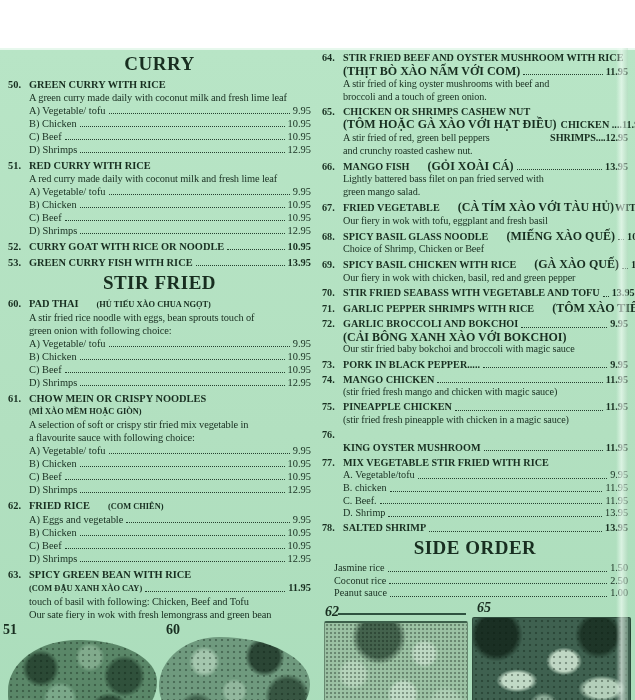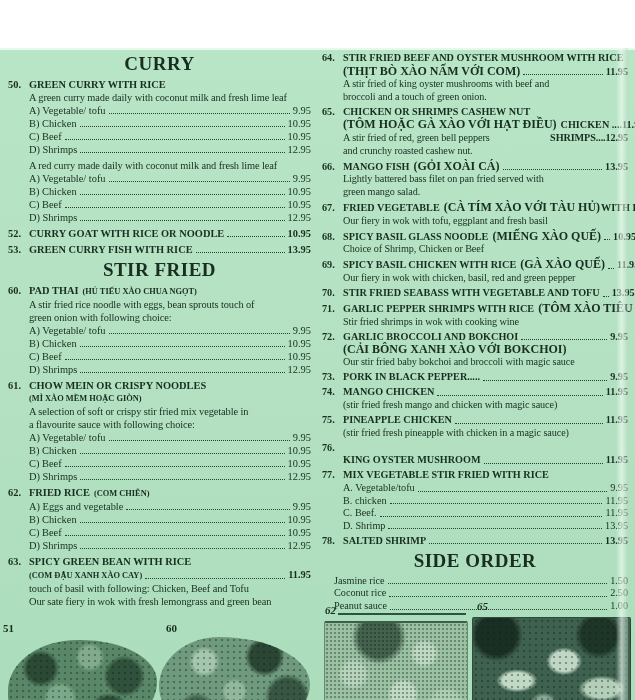--- a/index.html
+++ b/index.html
@@ -10,21 +10,21 @@
   #col-left{left:8px;width:303px;font-size:10.4px;line-height:13px;}
   #col-right{left:322px;width:306px;font-size:10.2px;line-height:12.6px;}
   .section-header{text-align:center;font-weight:700;font-size:19px;line-height:21px;
                   letter-spacing:.5px;margin:1px 0 4px 0;}
   .item{margin-bottom:3px;}
   #col-right .item{margin-bottom:2.5px;}
   .row{display:flex;align-items:baseline;white-space:nowrap;}
   .num{flex:none;width:21px;font-weight:700;}
   .title{font-weight:700;}
   .tail{padding-left:1px;}
-  .vn{font-weight:700;font-size:8.4px;padding-left:4px;}
+  .vn{font-weight:700;font-size:8.4px;padding-left:18px;}
   #col-right .vn{font-size:12px;}
   .vn2{padding-left:0;}
   .indent{padding-left:21px;}
   .desc{padding-left:21px;letter-spacing:-.1px;}
   .dots{flex:1 1 8px;min-width:6px;border-bottom:1.5px dotted #25402f;
         align-self:flex-end;margin:0 3px 3px 3px;}
   .spacer{flex:1 1 6px;min-width:4px;}
   .price{flex:none;font-weight:700;}
   .opt-price{flex:none;}
   .side-price{flex:none;font-weight:700;}
@@ -67,21 +67,21 @@
   #photo-65{left:472px;top:569px;width:157px;height:114px;border-radius:2px;
       border:1px solid rgba(30,55,40,.5);
       background:
         radial-gradient(ellipse at 28% 55%,rgba(207,230,210,.9) 0 9%,transparent 13%),
         radial-gradient(ellipse at 58% 38%,rgba(214,236,216,.85) 0 10%,transparent 14%),
         radial-gradient(ellipse at 82% 62%,rgba(200,226,204,.85) 0 9%,transparent 13%),
         radial-gradient(circle at 45% 78%,rgba(190,218,196,.6) 0 8%,transparent 12%),
         radial-gradient(circle at 15% 15%,rgba(10,26,16,.7) 0 12%,transparent 16%),
         radial-gradient(circle at 80% 15%,rgba(12,30,18,.65) 0 11%,transparent 15%),
         #3f6150;}
-  .photo-label{position:absolute;font-weight:700;font-size:11px;}
+  .photo-label{position:absolute;font-weight:700;font-size:14px;}
   #label-51{left:3px;top:574px;}
   #label-60{left:166px;top:574px;}
   #label-62{left:325px;top:556px;font-style:italic;}
   #label-65{left:477px;top:552px;font-style:italic;}
   #rule-62{position:absolute;left:338px;top:565px;width:128px;height:2px;background:#2f5240;}
   #band-left{position:absolute;left:0;top:687px;width:318px;height:13px;
       background:linear-gradient(180deg,#7fa98c 0%,#b9e3c5 55%,#9fcbaa 100%);}
   #ornament{position:absolute;left:322px;top:681px;width:313px;height:19px;
       border-top:2px solid #4f7c62;box-shadow:inset 0 1px 0 #8ab697;
       color:#3b6a4e;font-size:10px;line-height:17px;letter-spacing:1.5px;
@@ -120,20 +120,24 @@
           <span class="dots"></span>
           <span class="opt-price">10.95</span>
         </div>
         <div class="row indent opt">
           <span>D) Shrimps</span>
           <span class="dots"></span>
           <span class="opt-price">12.95</span>
         </div>
       </div>
       <div class="item">
+        <div class="row">
+          <span class="num">51.</span>
+          <span class="title">RED CURRY WITH RICE</span>
+        </div>
         <div class="row desc">
           <span>A red curry made daily with coconut milk and fresh lime leaf</span>
         </div>
         <div class="row indent opt">
           <span>A) Vegetable/ tofu</span>
           <span class="dots"></span>
           <span class="opt-price">9.95</span>
         </div>
         <div class="row indent opt">
           <span>B) Chicken</span>
@@ -378,23 +382,20 @@
           <span class="price">13.95</span>
         </div>
       </div>
       <div class="item">
         <div class="row">
           <span class="num">71.</span>
           <span class="title">GARLIC PEPPER SHRIMPS WITH RICE</span>
           <span class="vn">(TÔM XÀO TIÊU TỎI)</span>
           <span class="spacer"></span>
           <span class="price">11.95</span>
-        </div>
-        <div class="row desc">
-          <span>Stir fried shrimps in wok with cooking wine</span>
         </div>
       </div>
       <div class="item">
         <div class="row">
           <span class="num">72.</span>
           <span class="title">GARLIC BROCCOLI AND BOKCHOI</span>
           <span class="dots"></span>
           <span class="price">9.95</span>
         </div>
         <div class="row indent">

